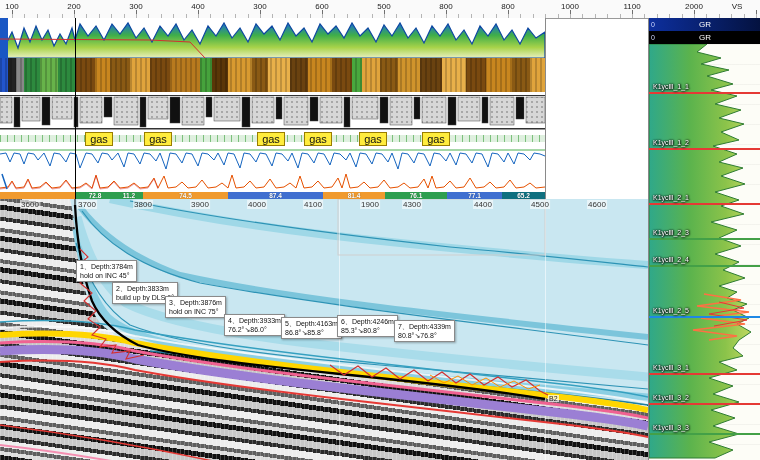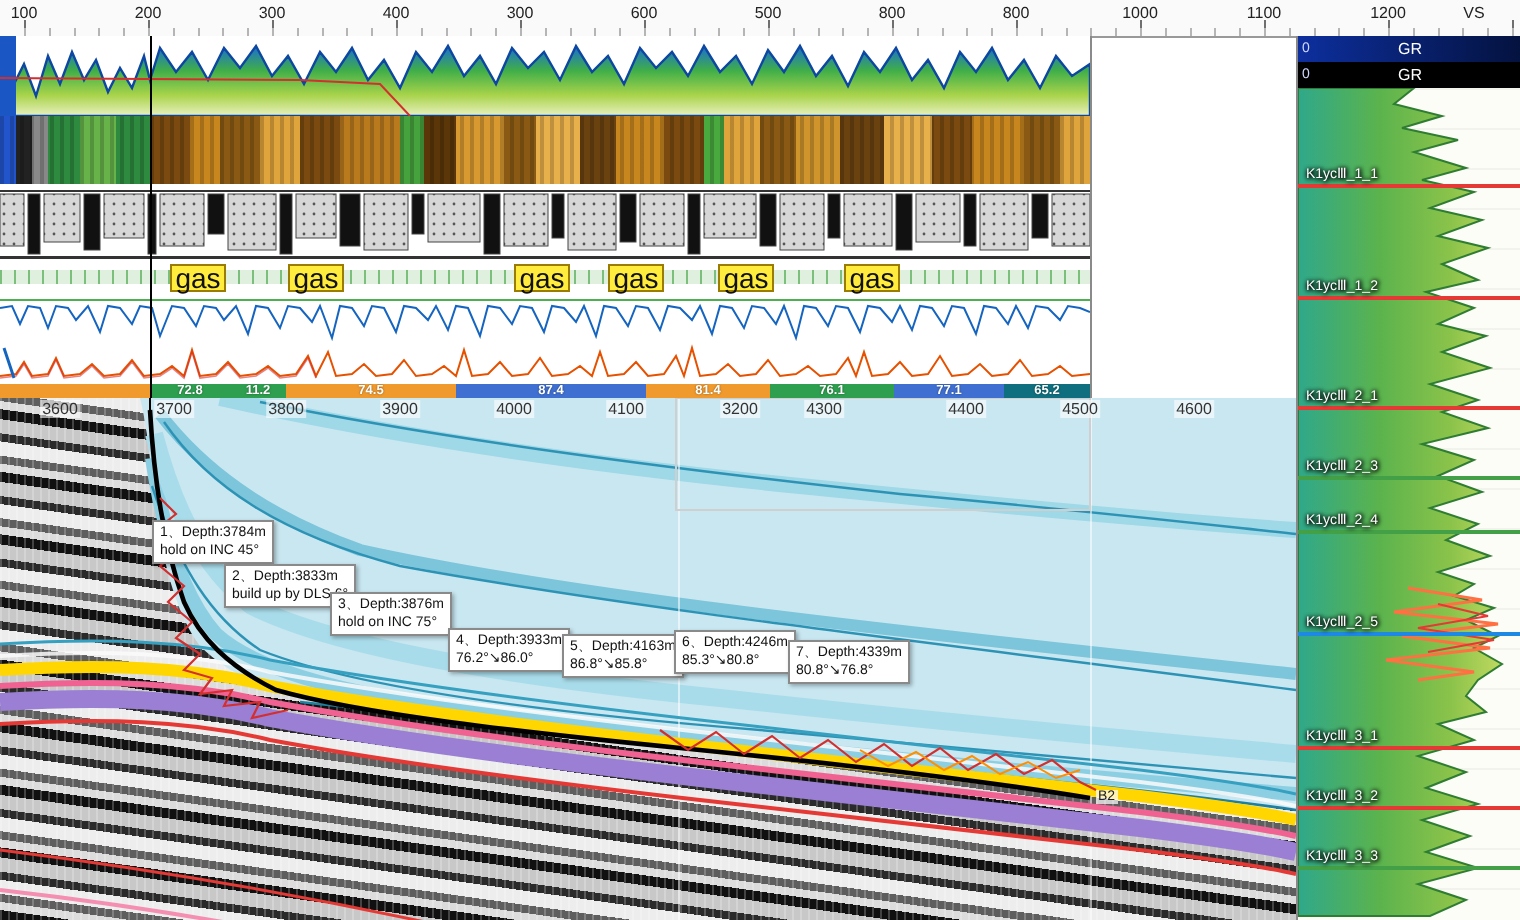--- a/index.html
+++ b/index.html
@@ -20,21 +20,21 @@
       repeating-linear-gradient(90deg,rgba(0,0,0,.18) 0 2px,transparent 2px 5px),
       linear-gradient(90deg,#2255cc 0 8px,#222 8px 16px,#888 16px 24px,#2d8a3e 24px 40px,#67b34a 40px 58px,
         #2d8a3e 58px 75px,#7a4a10 75px 95px,#c8861f 95px 110px,#8a5a14 110px 130px,#e0a43c 130px 150px,
         #7a4a10 150px 170px,#b97a1e 170px 200px,#46a23c 200px 212px,#5a3608 212px 228px,#d89a30 228px 252px,
         #8a5a14 252px 268px,#e8b04a 268px 290px,#6a4210 290px 308px,#c8861f 308px 332px,#7a4a10 332px 352px,
         #49a83e 352px 362px,#e0a43c 362px 380px,#8a5a14 380px 398px,#d0942c 398px 420px,#6a4210 420px 442px,
         #e8b04a 442px 466px,#7a4a10 466px 486px,#c8861f 486px 512px,#8a5a14 512px 530px,#e0a43c 530px 545px);}
   .gas-band{position:absolute;left:0;top:4px;width:545px;height:7px;
       background:repeating-linear-gradient(90deg,#7cbf7c 0 1px,transparent 1px 7px),#dff0df;}
   .gasbox{position:absolute;top:1px;width:26px;height:12px;background:#ffec3d;border:1px solid #9a7d00;
-      font-size:14px;line-height:12px;text-align:center;color:#111;}
+      font-size:11px;line-height:12px;text-align:center;color:#111;}
   .seg{position:absolute;top:0;height:7px;color:#fff;font-size:6.5px;font-weight:bold;text-align:center;
       line-height:7px;text-shadow:0 0 1px rgba(0,0,0,.5);}
   #vline-well{left:75px;top:18px;width:1px;height:181px;background:#000;}
   
   #seismic{left:0;top:199px;width:648px;height:261px;
     background:
       repeating-linear-gradient(90deg,rgba(255,255,255,.22) 0 1px,transparent 1px 4px),
       repeating-linear-gradient(8deg,#101010 0 5px,#dcdcdc 5px 9px,#5e5e5e 9px 13px,#ededed 13px 20px,
         #2a2a2a 20px 24px,#c8c8c8 24px 31px);}
   .dl{position:absolute;top:1px;font-size:8px;color:#333;background:rgba(255,255,255,.6);
@@ -66,21 +66,21 @@
   <span class="rl" style="left:74px">200</span>
   <span class="rl" style="left:136px">300</span>
   <span class="rl" style="left:198px">400</span>
   <span class="rl" style="left:260px">300</span>
   <span class="rl" style="left:322px">600</span>
   <span class="rl" style="left:384px">500</span>
   <span class="rl" style="left:446px">800</span>
   <span class="rl" style="left:508px">800</span>
   <span class="rl" style="left:570px">1000</span>
   <span class="rl" style="left:632px">1100</span>
-  <span class="rl" style="left:694px">1200</span>
+  <span class="rl" style="left:694px">2000</span>
   <span class="rl" style="left:737px">VS</span>
 </div>
 
 <div id="tracks" class="abs">
 
   <div class="trk" style="top:0;height:40px">
     <svg width="545" height="40">
       <defs>
         <linearGradient id="g1" x1="0" y1="0" x2="0" y2="1">
           <stop offset="0" stop-color="#1b6fd0"></stop>
@@ -186,21 +186,21 @@
 <div id="vline-well" class="abs"></div>
 
 <div id="seismic" class="abs">
 
   <span class="dl" style="left:30px">3600</span>
   <span class="dl" style="left:87px">3700</span>
   <span class="dl" style="left:143px">3800</span>
   <span class="dl" style="left:200px">3900</span>
   <span class="dl" style="left:257px">4000</span>
   <span class="dl" style="left:313px">4100</span>
-  <span class="dl" style="left:370px">3200</span>
+  <span class="dl" style="left:370px">1900</span>
   <span class="dl" style="left:412px">4300</span>
   <span class="dl" style="left:483px">4400</span>
   <span class="dl" style="left:540px">4500</span>
   <span class="dl" style="left:597px">4600</span>
 
   <svg width="648" height="261" style="position:absolute;left:0;top:0">
 
     <path d="M70,0 L648,0 L648,206 C600,202 560,198 520,194 C440,186 360,176 300,170 C240,164 190,158 150,150 C128,144 112,136 100,124 C88,108 80,80 76,40 C74,20 72,8 70,0 Z" fill="#c9e7f1"></path>
     <path d="M76,30 C82,70 92,100 108,118 C130,138 180,150 260,160 C380,174 520,188 648,198" stroke="#8ccfe3" stroke-width="7" fill="none"></path>
     <path d="M77,18 C86,52 100,84 126,104 C170,126 260,140 360,150 C470,162 580,172 648,178" stroke="#a9dcea" stroke-width="9" fill="none"></path>

